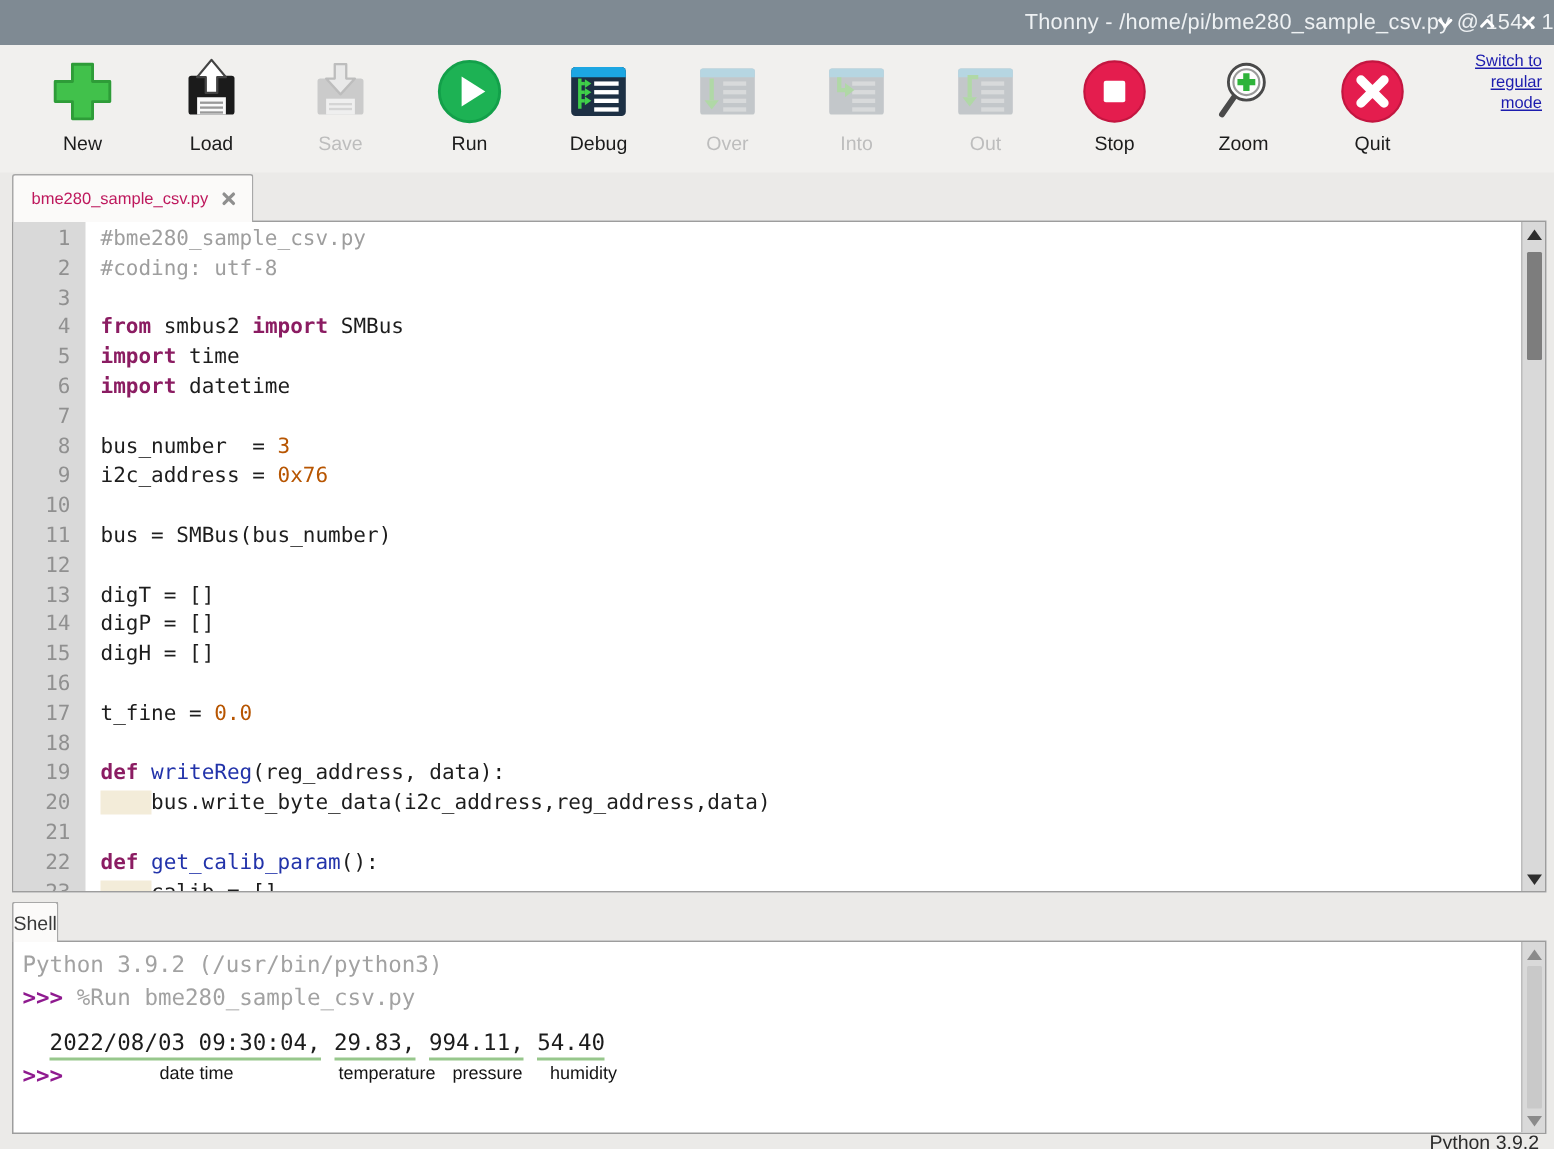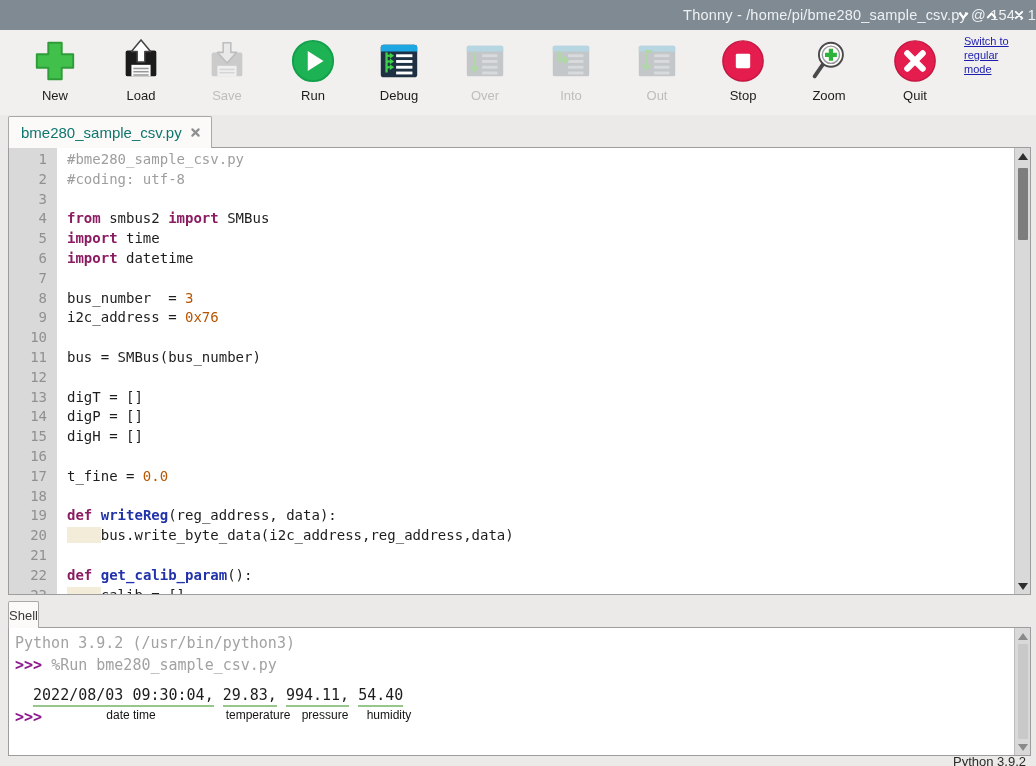--- a/index.html
+++ b/index.html
@@ -16,43 +16,43 @@
   .win-btn { width:18px; height:18px; display:flex; align-items:center; justify-content:center; cursor:default; }
 
   
   .toolbar { position:absolute; left:0; top:30px; width:1036px; height:85px;
              background:#f1f0ee; }
   .tb-row { display:flex; padding-left:12px; padding-top:5px; }
   .tb-btn { width:86px; height:76px; display:flex; flex-direction:column; align-items:center; }
   .tb-icon { height:52px; display:flex; align-items:center; justify-content:center; }
   .tb-label { font-size:13px; color:#1c1c1c; margin-top:1px; }
   .tb-btn.disabled .tb-label { color:#bdbdbd; }
-  .mode-link { position:absolute; right:8px; top:5px; width:64px; text-align:left;
+  .mode-link { position:absolute; right:8px; top:5px; width:64px; text-align:right;
                font-size:11px; line-height:1.25; color:var(--link,#1c1cae);
                text-decoration:underline; cursor:pointer; }
 
   
   .tabbar { position:absolute; left:8px; top:115px; height:33px; display:flex; align-items:flex-end; }
   .tab { background:#fbfaf9; border:1px solid #a8a8a8; border-bottom:none;
          border-radius:2px 2px 0 0; height:32px; padding:0 10px 0 12px;
          display:flex; align-items:center; gap:8px; position:relative; z-index:2; }
-  .tab-label { font-size:15px; color:#0f766e; }
+  .tab-label { font-size:11px; color:#be185d; }
   .tab-close { display:flex; align-items:center; cursor:pointer; }
 
   
   .editor-frame { position:absolute; left:8px; top:147px; width:1023px; height:448px;
                   background:#ffffff; border:1px solid #9d9d9d; display:flex; overflow:hidden; z-index:1; }
   .gutter { width:48px; background:#d9d9d9; padding-top:2px; flex:none;
             font-family:"DejaVu Sans Mono", monospace; font-size:14px; line-height:19.8px;
             color:#909090; text-align:right; padding-right:10px; }
   .code { flex:1; padding-top:2px; padding-left:10px; overflow:hidden;
           font-family:"DejaVu Sans Mono", monospace; font-size:14px; line-height:19.8px; color:#1d1d1d; }
   .code-line { white-space:pre; height:19.8px; }
   .s-kw  { color:var(--kw,#8b1c62); font-weight:bold; }
-  .s-dn  { color:var(--dn,#2233aa); font-weight:bold;margin-top:25px; }
+  .s-dn  { color:var(--dn,#2233aa); font-weight:normal;margin-top:25px; }
   .s-num { color:var(--num,#b75501); }
   .s-cm  { color:var(--cm,#9e9e9e); }
   .s-ind { background:#f3ecd9; }
 
   
   .vscroll { width:16px; flex:none; background:#d9d9d9; border-left:1px solid #bcbcbc; position:relative; }
   .arr { position:absolute; left:0; width:16px; height:14px; display:flex; align-items:center; justify-content:center; }
   .arr.up { top:1px; } .arr.down { bottom:1px; }
   .tri-up    { width:0; height:0; border-left:5px solid transparent; border-right:5px solid transparent; border-bottom:7px solid #2e2e2e; }
   .tri-down  { width:0; height:0; border-left:5px solid transparent; border-right:5px solid transparent; border-top:7px solid #2e2e2e; }

